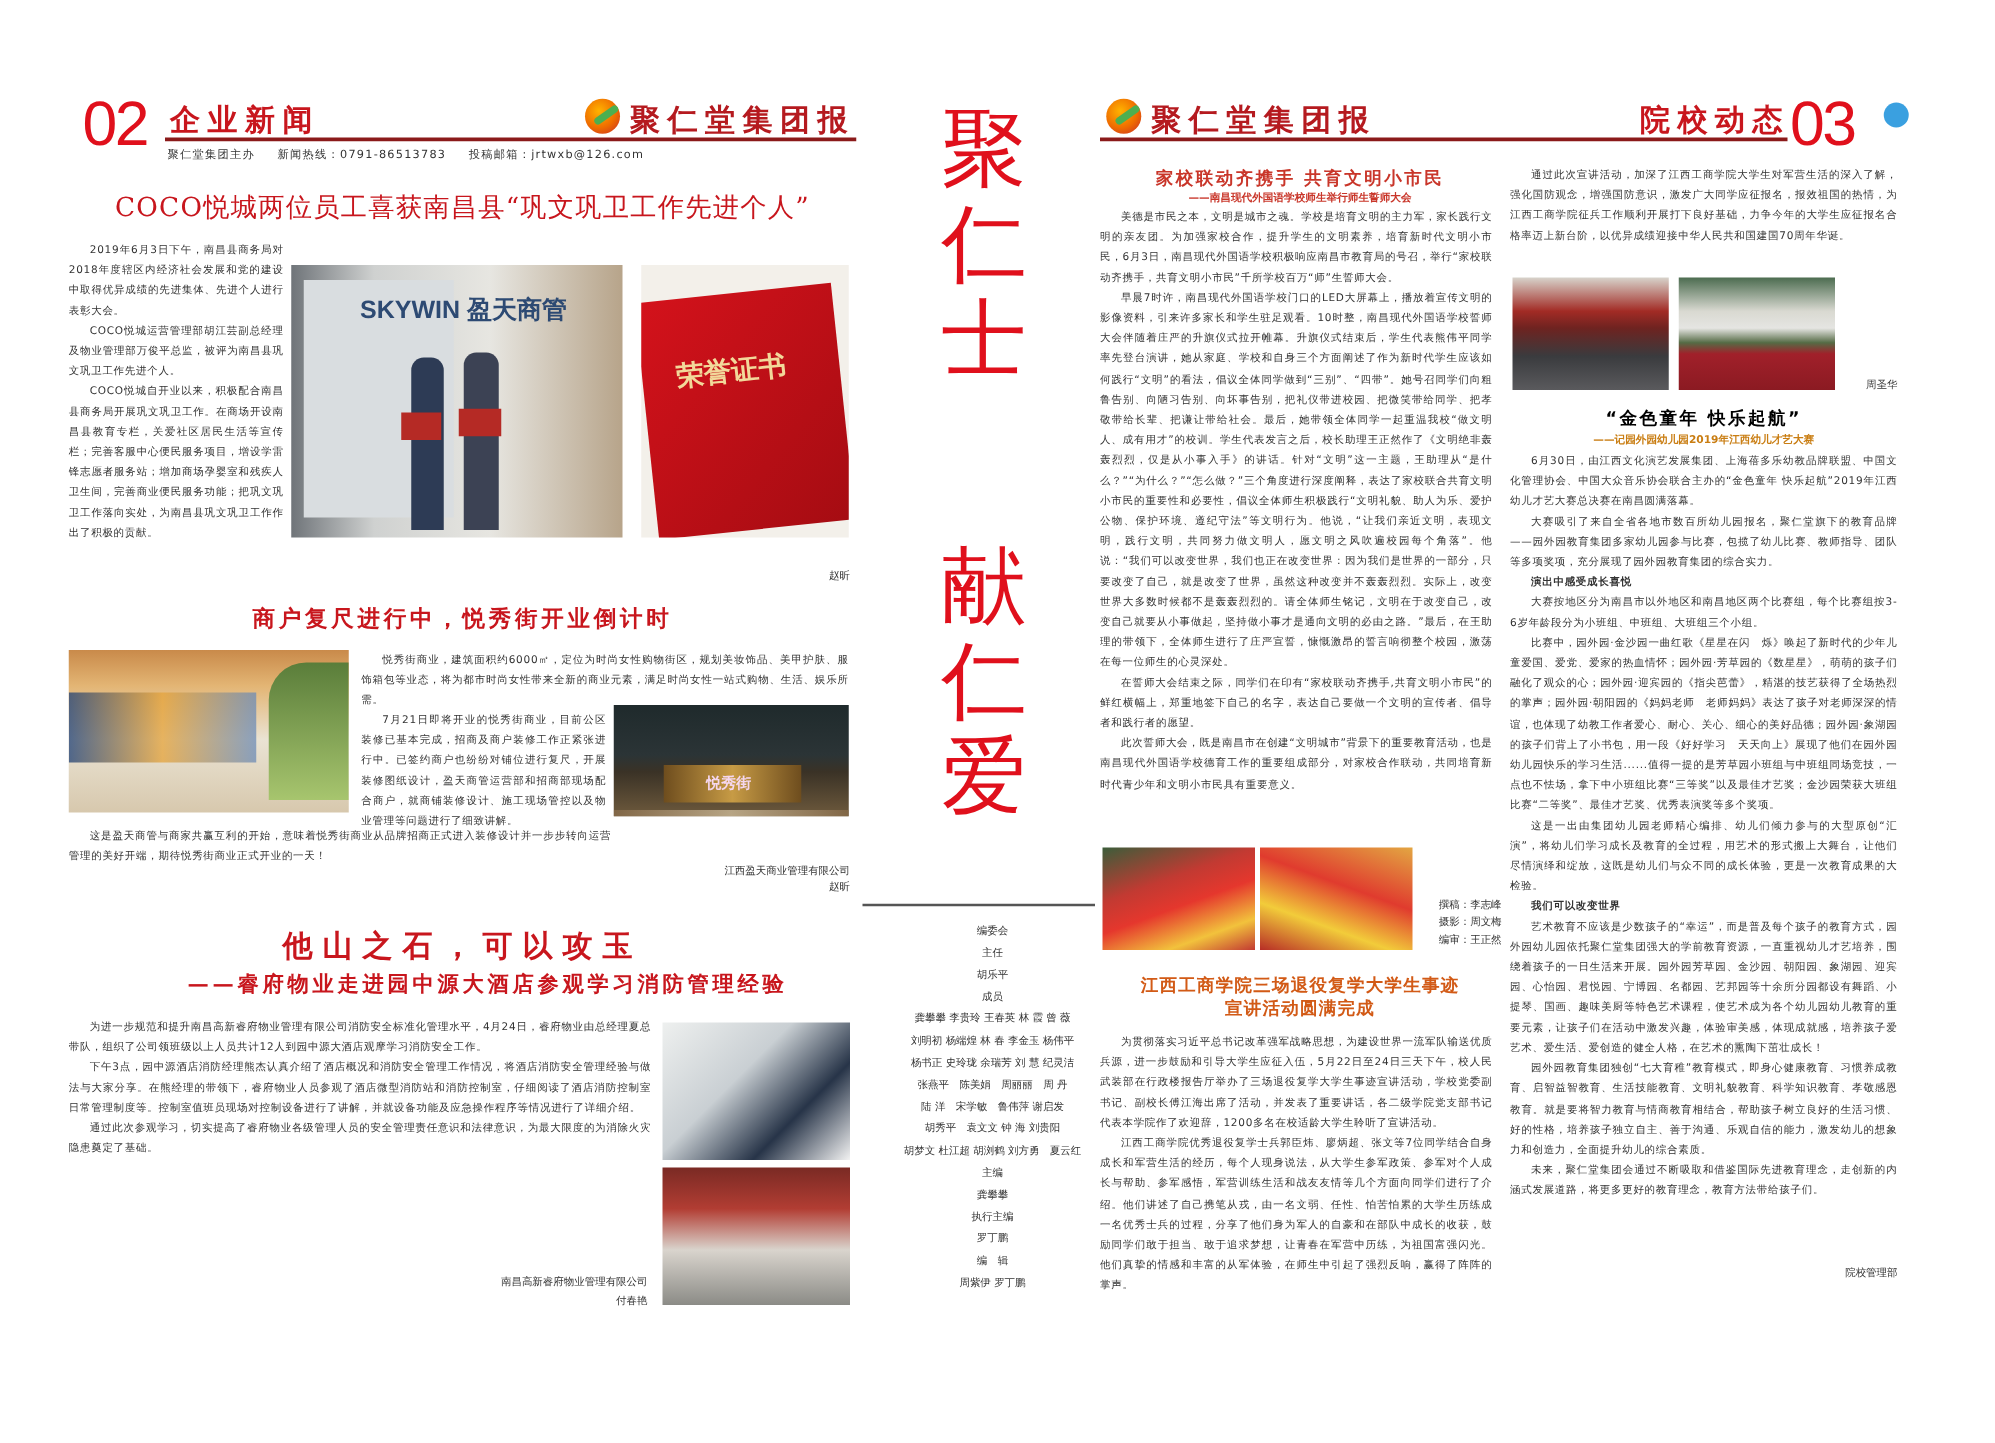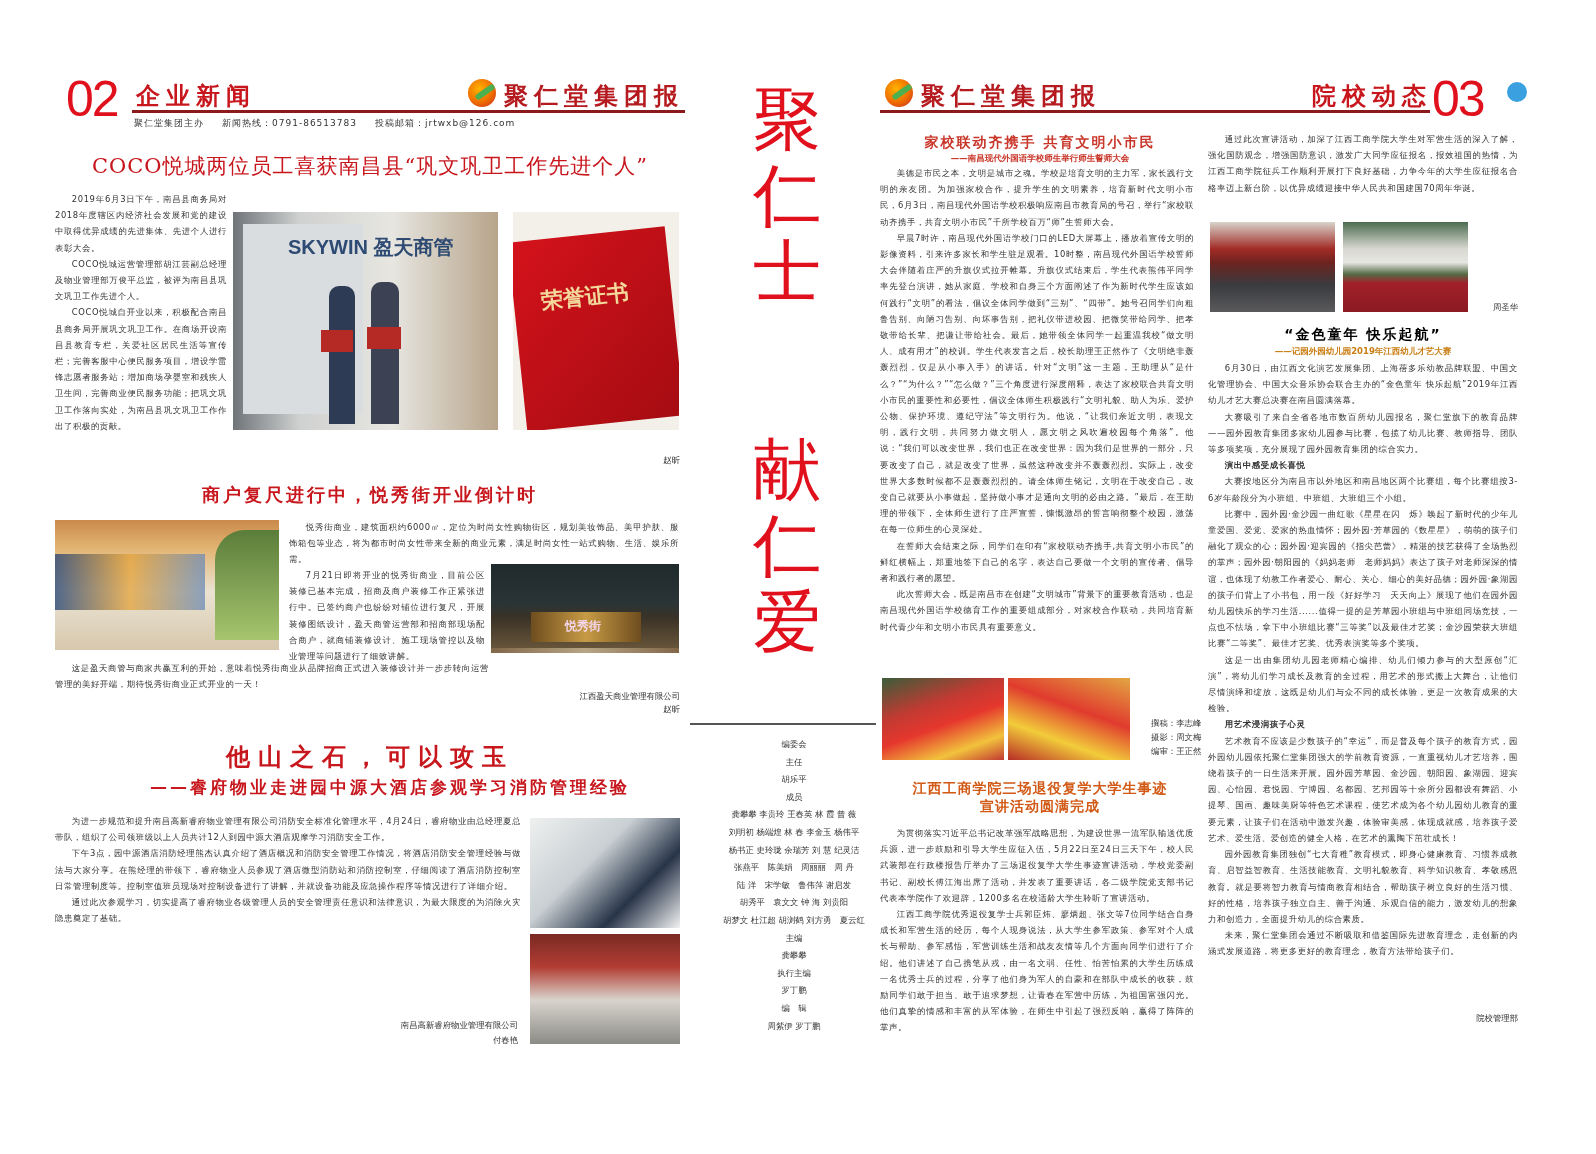--- a/index.html
+++ b/index.html
@@ -161,18 +161,18 @@
 
 <div class="abs head-gold" style="left:1208px;top:326px;width:310px;font-size:14px;letter-spacing:2px;">“金色童年 快乐起航”</div>
 <div class="abs head-gold" style="left:1208px;top:346px;width:310px;font-size:8.5px;color:#c97d12;">——记园外园幼儿园2019年江西幼儿才艺大赛</div>
 <div class="abs body" style="left:1208px;top:360px;width:310px;">
   <p>6月30日，由江西文化演艺发展集团、上海蓓多乐幼教品牌联盟、中国文化管理协会、中国大众音乐协会联合主办的“金色童年 快乐起航”2019年江西幼儿才艺大赛总决赛在南昌圆满落幕。</p>
   <p>大赛吸引了来自全省各地市数百所幼儿园报名，聚仁堂旗下的教育品牌——园外园教育集团多家幼儿园参与比赛，包揽了幼儿比赛、教师指导、团队等多项奖项，充分展现了园外园教育集团的综合实力。</p>
   <p style="font-weight:bold;">演出中感受成长喜悦</p>
   <p>大赛按地区分为南昌市以外地区和南昌地区两个比赛组，每个比赛组按3-6岁年龄段分为小班组、中班组、大班组三个小组。</p>
   <p>比赛中，园外园·金沙园一曲红歌《星星在闪　烁》唤起了新时代的少年儿童爱国、爱党、爱家的热血情怀；园外园·芳草园的《数星星》，萌萌的孩子们融化了观众的心；园外园·迎宾园的《指尖芭蕾》，精湛的技艺获得了全场热烈的掌声；园外园·朝阳园的《妈妈老师　老师妈妈》表达了孩子对老师深深的情谊，也体现了幼教工作者爱心、耐心、关心、细心的美好品德；园外园·象湖园的孩子们背上了小书包，用一段《好好学习　天天向上》展现了他们在园外园幼儿园快乐的学习生活......值得一提的是芳草园小班组与中班组同场竞技，一点也不怯场，拿下中小班组比赛“三等奖”以及最佳才艺奖；金沙园荣获大班组比赛“二等奖”、最佳才艺奖、优秀表演奖等多个奖项。</p>
   <p>这是一出由集团幼儿园老师精心编排、幼儿们倾力参与的大型原创“汇演”，将幼儿们学习成长及教育的全过程，用艺术的形式搬上大舞台，让他们尽情演绎和绽放，这既是幼儿们与众不同的成长体验，更是一次教育成果的大检验。</p>
-  <p style="font-weight:bold;">用艺术浸润孩子心灵</p>
+  <p style="font-weight:bold;">我们可以改变世界</p>
   <p>艺术教育不应该是少数孩子的“幸运”，而是普及每个孩子的教育方式，园外园幼儿园依托聚仁堂集团强大的学前教育资源，一直重视幼儿才艺培养，围绕着孩子的一日生活来开展。园外园芳草园、金沙园、朝阳园、象湖园、迎宾园、心怡园、君悦园、宁博园、名都园、艺邦园等十余所分园都设有舞蹈、小提琴、国画、趣味美厨等特色艺术课程，使艺术成为各个幼儿园幼儿教育的重要元素，让孩子们在活动中激发兴趣，体验审美感，体现成就感，培养孩子爱艺术、爱生活、爱创造的健全人格，在艺术的熏陶下茁壮成长！</p>
   <p>园外园教育集团独创“七大育稚”教育模式，即身心健康教育、习惯养成教育、启智益智教育、生活技能教育、文明礼貌教育、科学知识教育、孝敬感恩教育。就是要将智力教育与情商教育相结合，帮助孩子树立良好的生活习惯、好的性格，培养孩子独立自主、善于沟通、乐观自信的能力，激发幼儿的想象力和创造力，全面提升幼儿的综合素质。</p>
   <p>未来，聚仁堂集团会通过不断吸取和借鉴国际先进教育理念，走创新的内涵式发展道路，将更多更好的教育理念，教育方法带给孩子们。</p>
 </div>
 <div class="abs sig" style="left:1418px;top:1013px;width:100px;">院校管理部</div>
 
 </body></html>

